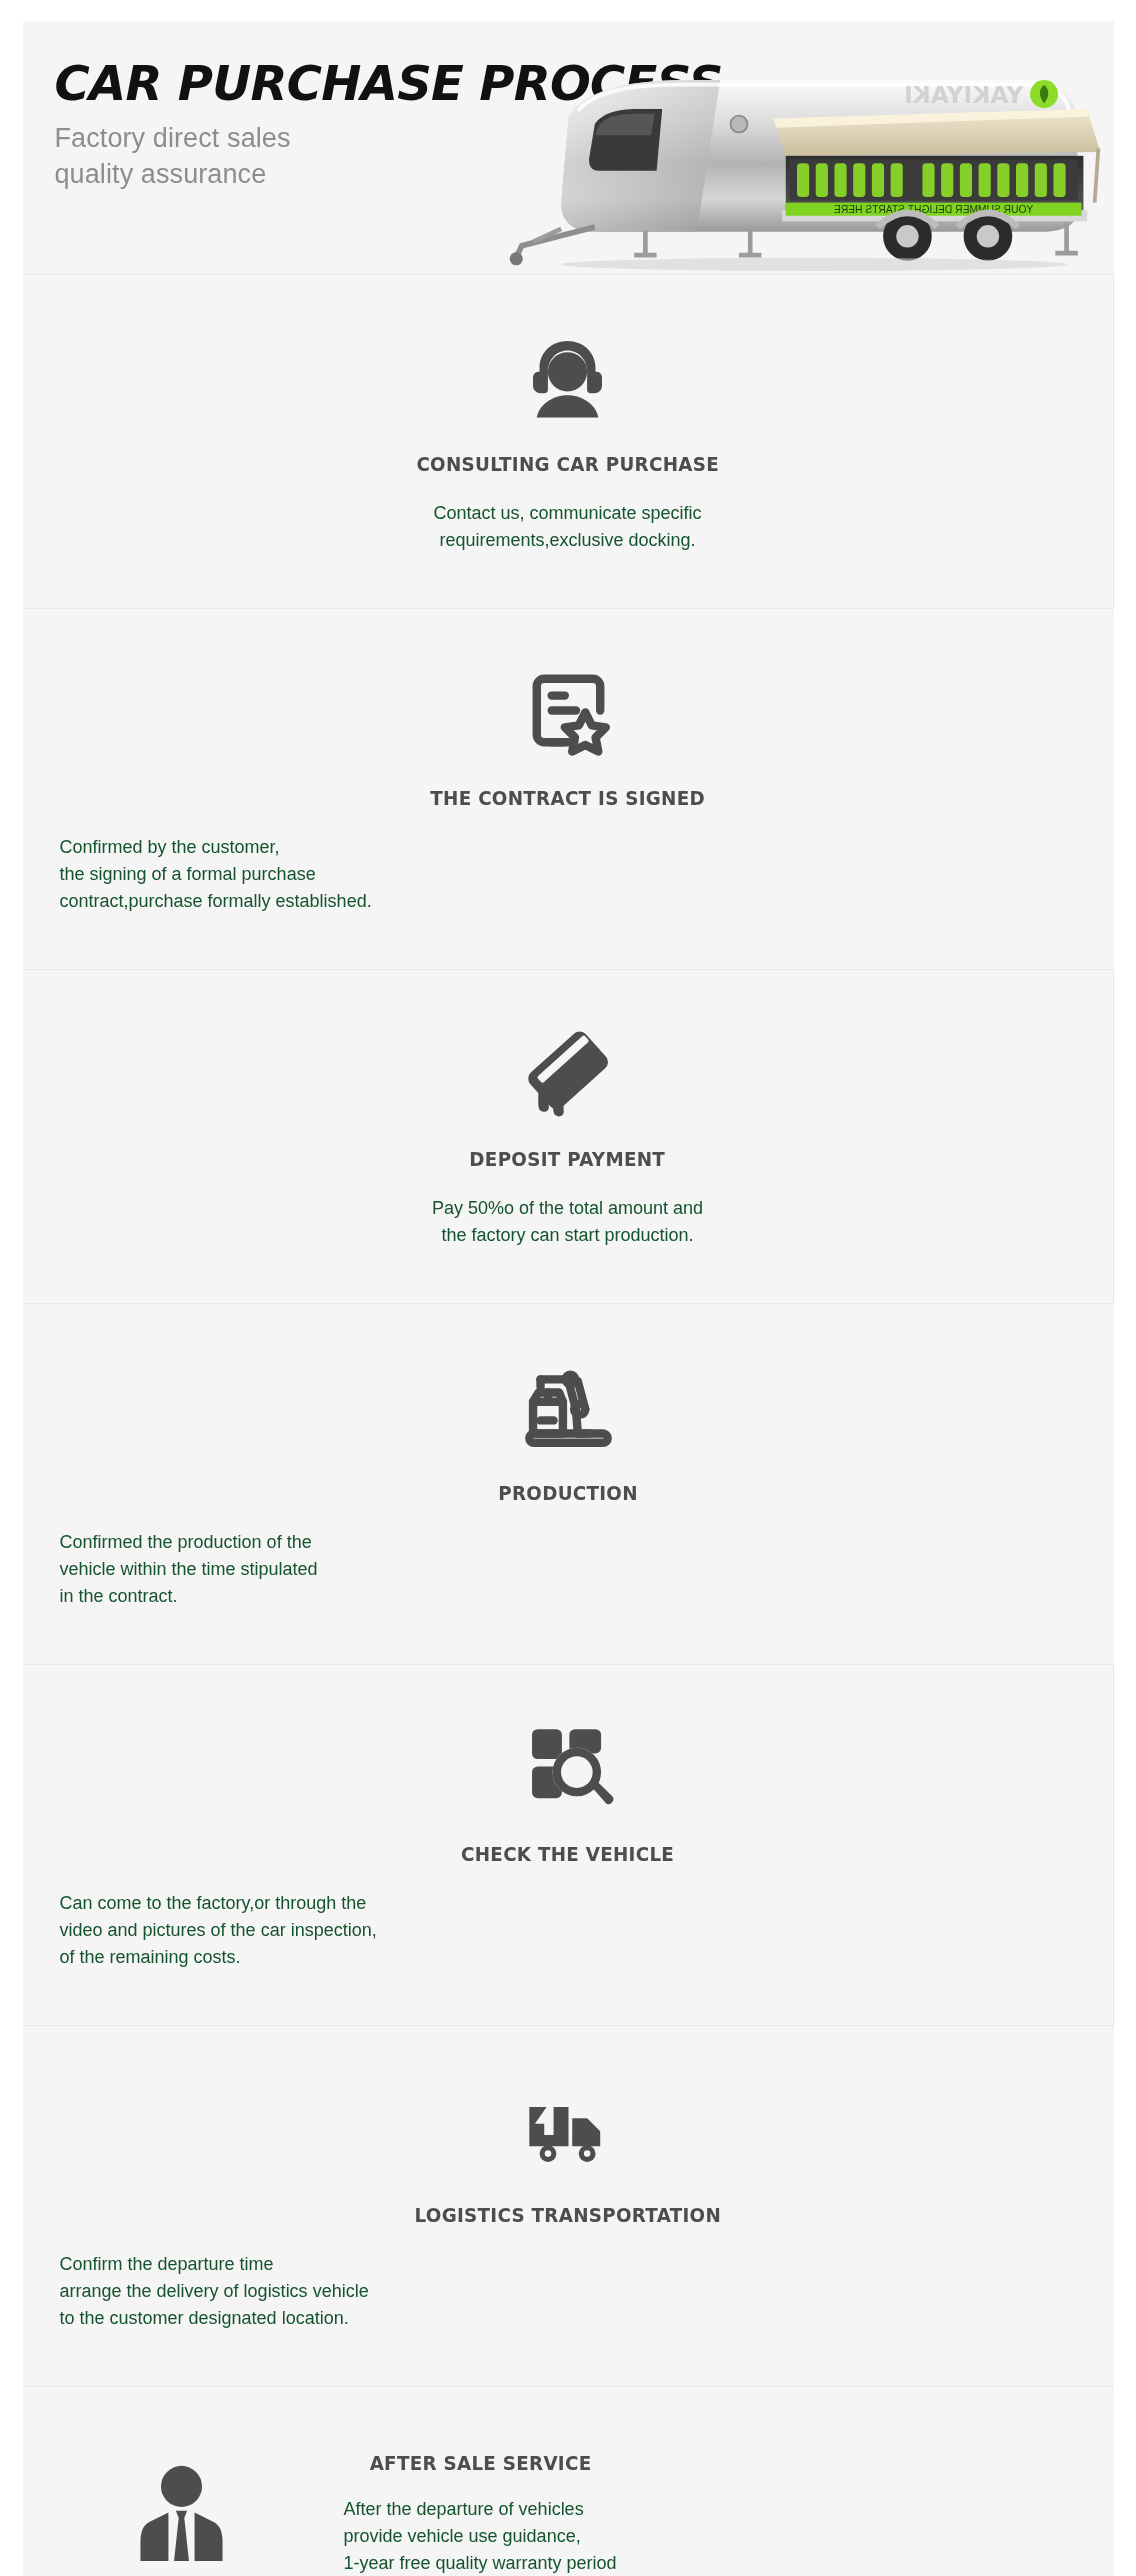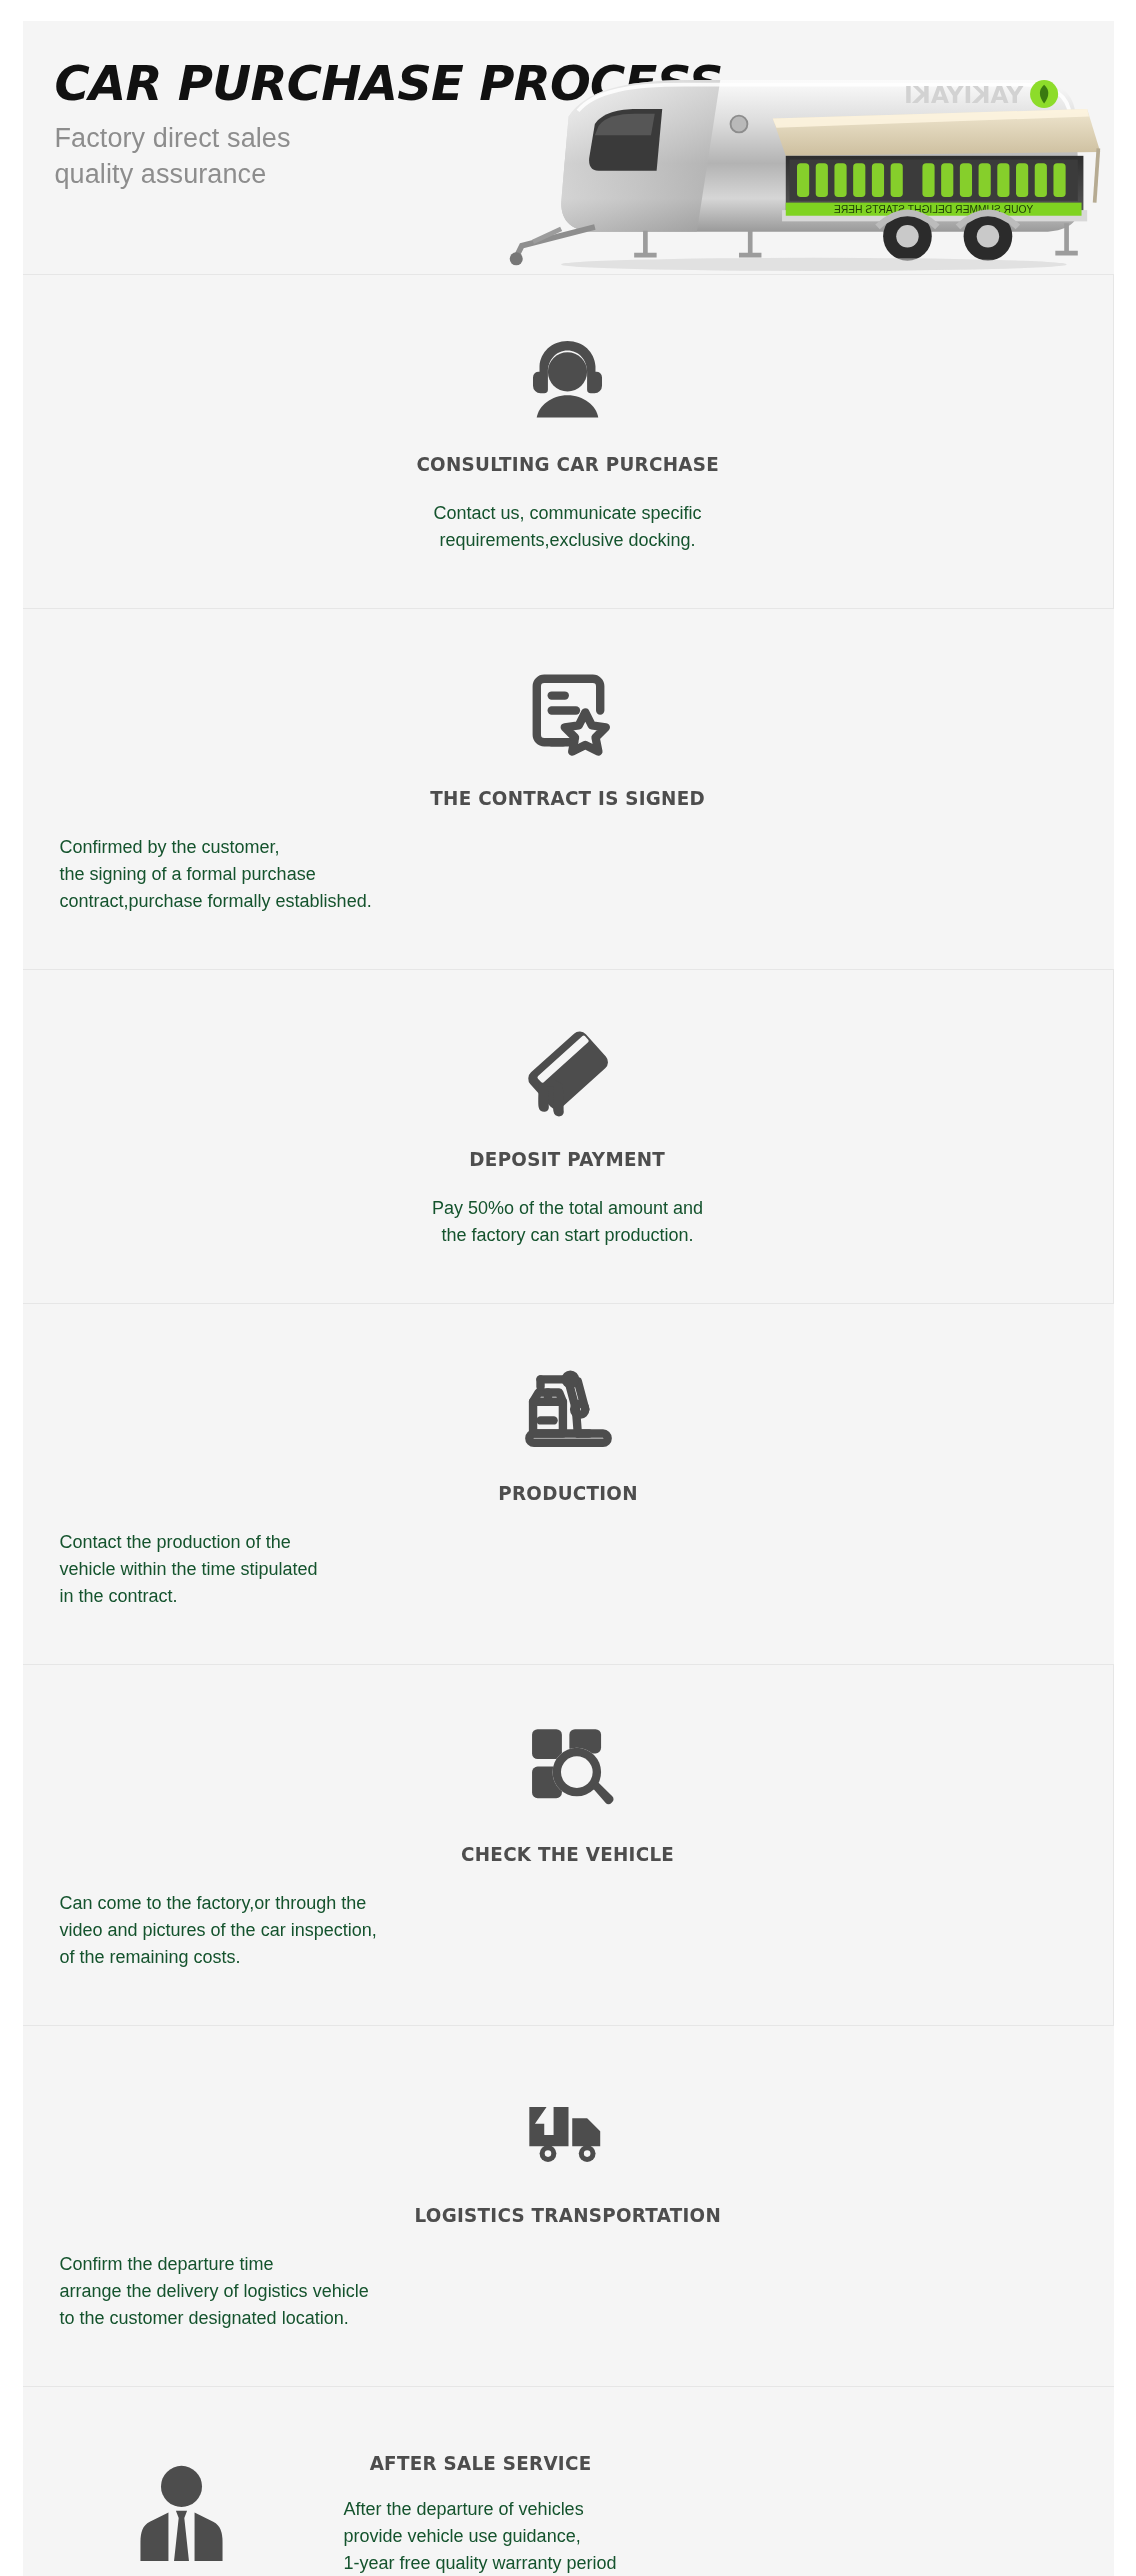--- a/index.html
+++ b/index.html
@@ -303,21 +303,21 @@
           <path class="stroke" d="M60 56l2 26"></path>
           <path class="stroke" d="M70 56l-8-30"></path>
           <circle class="stroke" cx="54" cy="24" r="5"></circle>
           <circle class="stroke" cx="64" cy="56" r="6"></circle>
           <path class="stroke" d="M62 82h12"></path>
           <rect class="stroke" x="10" y="82" width="84" height="10" rx="5"></rect>
         </svg>
       </div>
       <div class="card-title">PRODUCTION</div>
       <div class="card-body left">
-        <div>Contact the production of the</div>
+        <div>Confirmed the production of the</div>
         <div>vehicle within the time stipulated</div>
         <div>in the contract.</div>
       </div>
     </div>
 
     <div class="cell left">
       <div class="icon-wrap">
         <svg width="97" height="97" viewBox="0 0 104 104">
           <rect class="fill" x="14" y="12" width="32" height="32" rx="6"></rect>
           <rect class="fill" x="54" y="12" width="34" height="26" rx="6"></rect>

